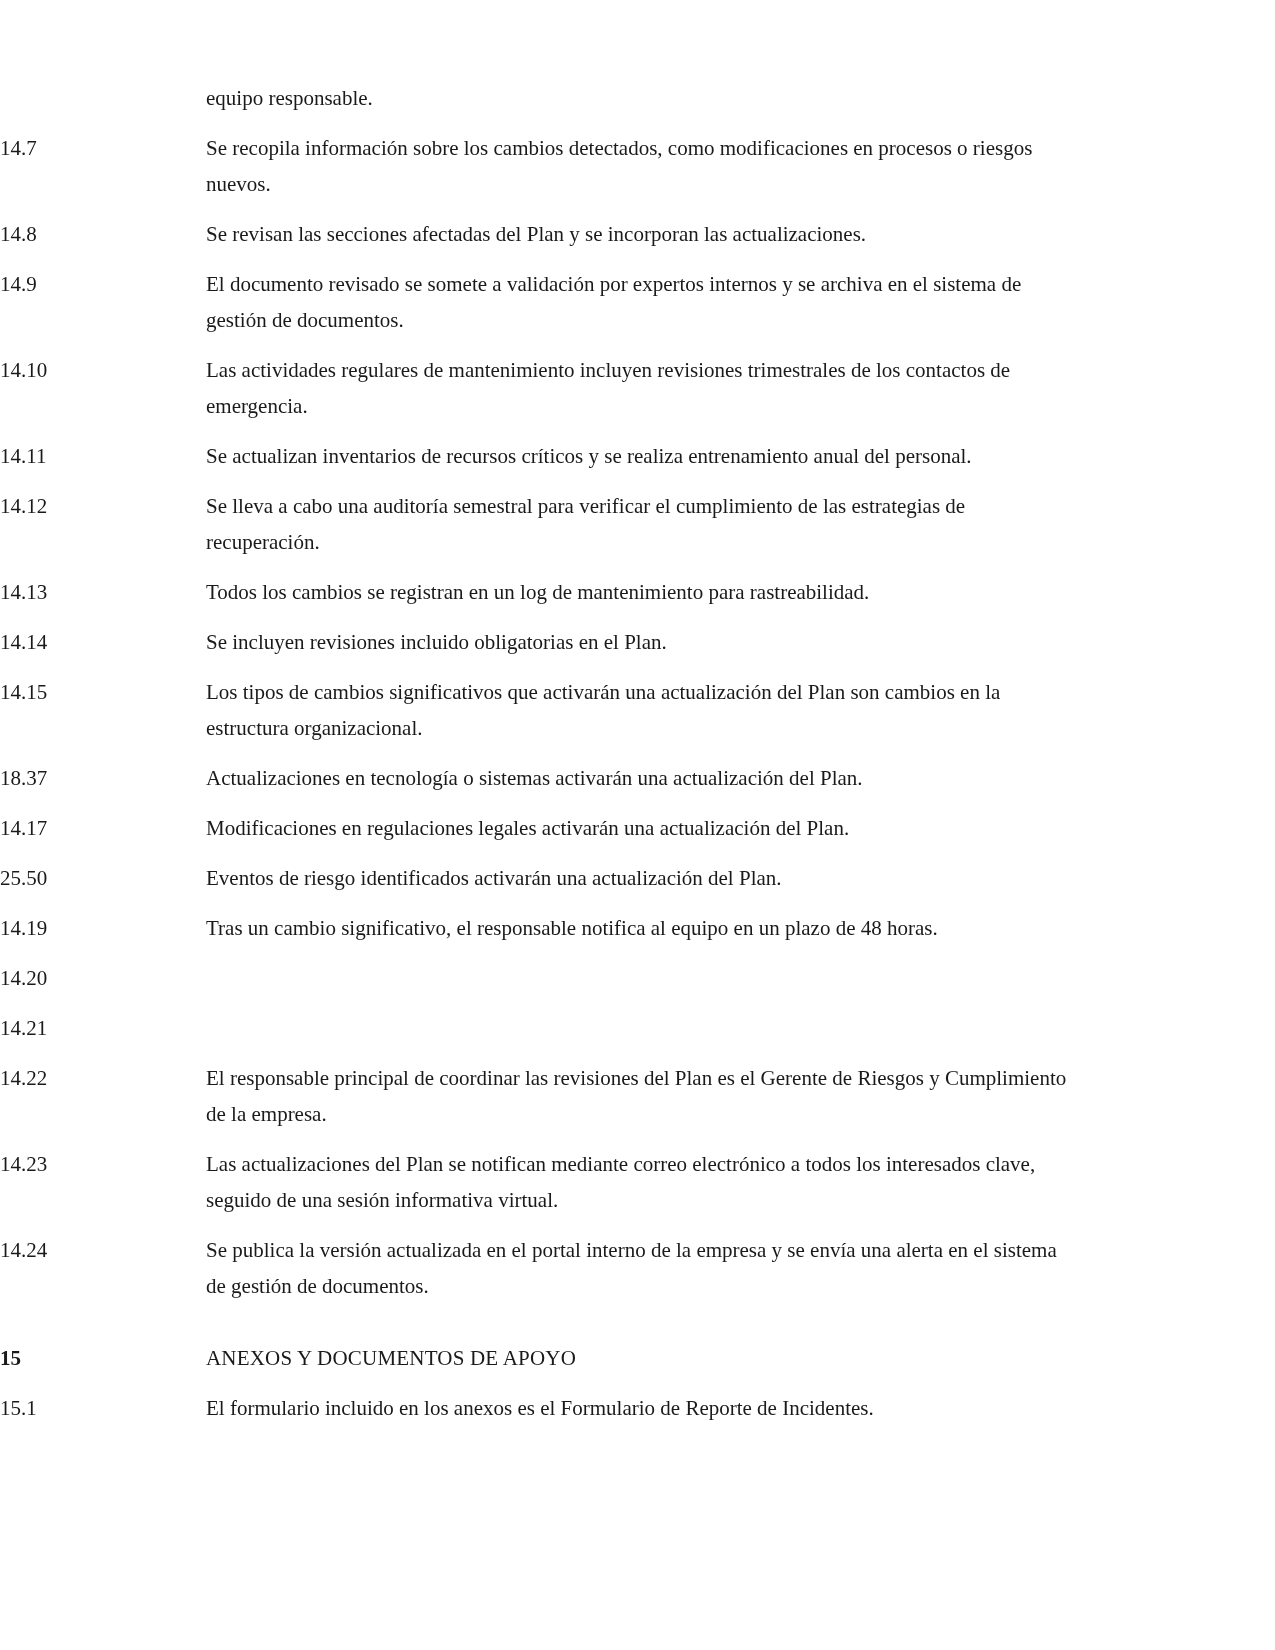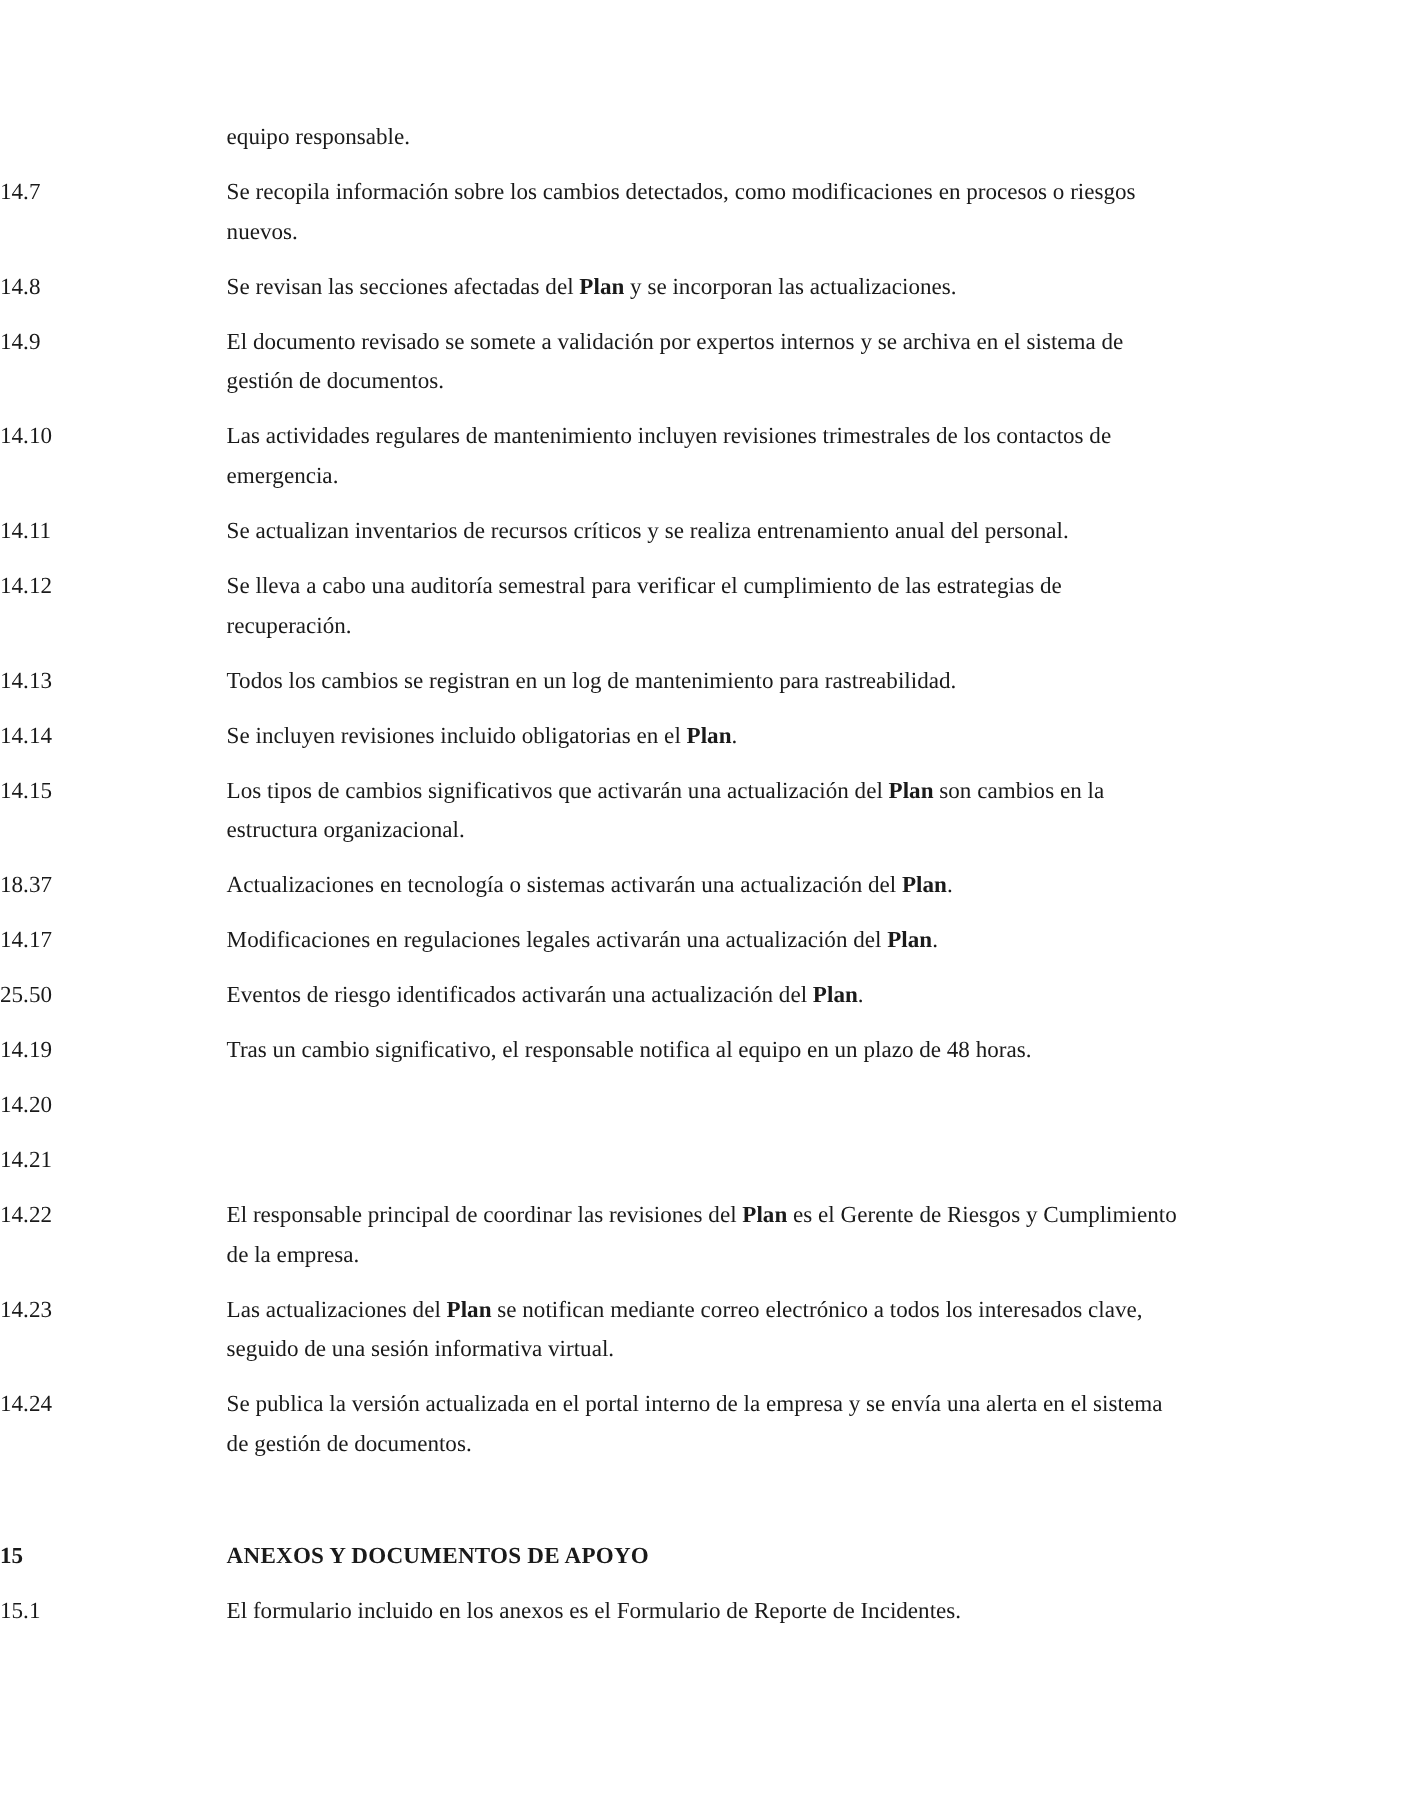--- a/index.html
+++ b/index.html
@@ -6,21 +6,21 @@
     margin: 0;
     padding: 0;
     background: #ffffff;
   }
   .page {
     position: relative;
     width: 1275px;
     height: 1650px;
     background: #ffffff;
     box-sizing: border-box;
-    padding-top: 106px;
+    padding-top: 80px;
     font-family: "Liberation Serif", "DejaVu Serif", serif;
     font-size: 21px;
     line-height: 36px;
     color: #1a1a1a;
     overflow: hidden;
   }
   .row {
     display: flex;
     align-items: flex-start;
     margin: 0 0 14px 0;
@@ -29,24 +29,24 @@
     flex: 0 0 178px;
     text-align: left;
     white-space: nowrap;
   }
   .txt {
     margin: 0 0 0 28px;
     width: 874px;
     text-align: left;
   }
   .bold {
-    font-weight: bold;
+    font-weight: normal;
   }
   .row.heading {
-    margin-top: 66px;
+    margin-top: 36px;
     font-weight: bold;
   }
   .row.heading .txt {
     letter-spacing: 0.2px;
   }
 </style>
 </head>
 <body>
 
 <div class="page">

